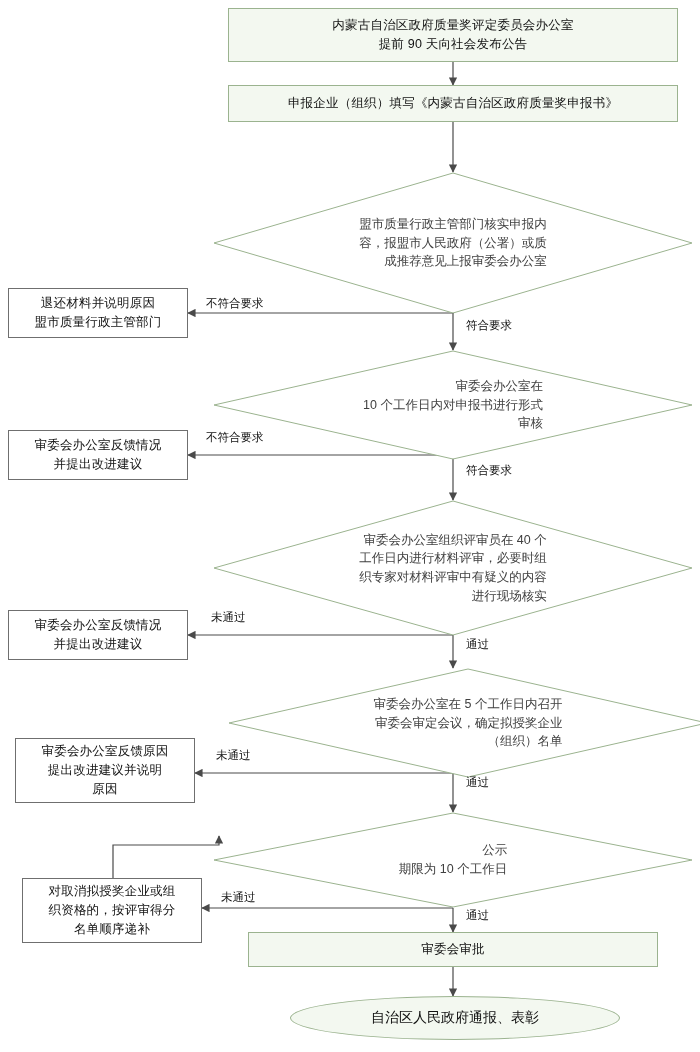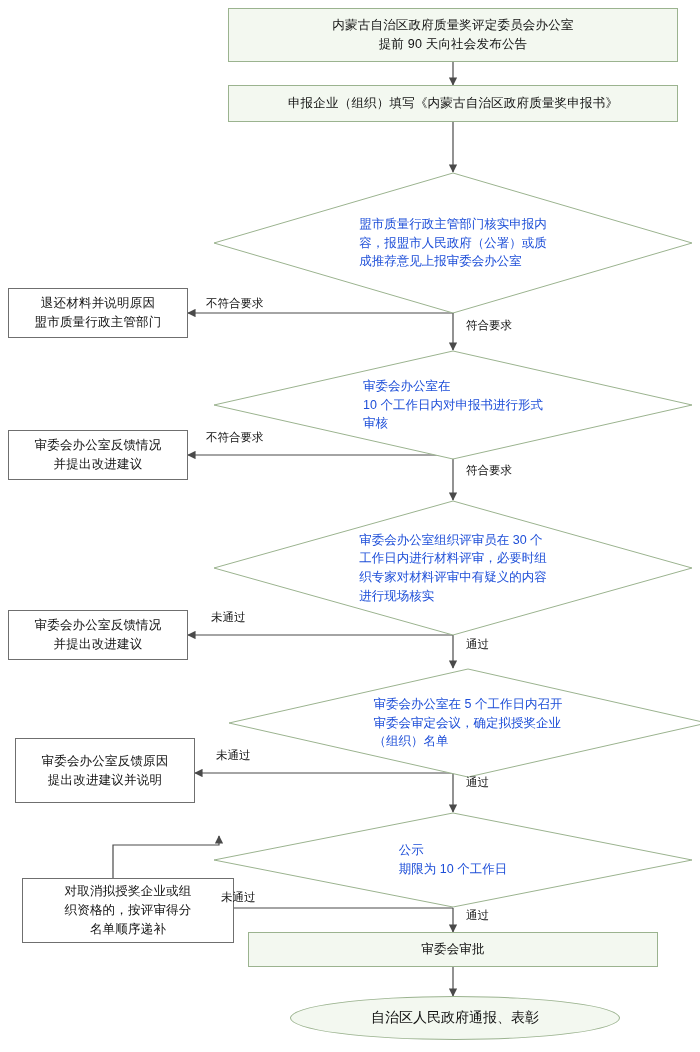--- a/index.html
+++ b/index.html
@@ -53,24 +53,24 @@
   }
   .diamond-label {
     position: absolute;
     left: 0;
     top: 0;
     width: 100%;
     height: 100%;
     display: flex;
     align-items: center;
     justify-content: center;
-    text-align: left;
+    text-align: right;
     font-size: 12.5px;
     line-height: 1.5;
-    color: #1d4ed8;
+    color: #404040;
     box-sizing: border-box;
   }
   .diamond-label span {
     display: block;
     padding: 0 10px;
   }
   .ellipse {
     position: absolute;
   }
   .ellipse .ell-shape {
@@ -206,21 +206,21 @@
       <div>并提出改进建议</div>
     </div>
   </div>
 
   <div class="diamond-wrap" style="left:213px; top:500px; width:480px; height:136px;">
     <svg width="480" height="136">
       <polygon points="240,1 479,68 240,135 1,68" fill="#ffffff" stroke="#9bb38f" stroke-width="1"></polygon>
     </svg>
     <div class="diamond-label">
       <span>
-        <div>审委会办公室组织评审员在 30 个</div>
+        <div>审委会办公室组织评审员在 40 个</div>
         <div>工作日内进行材料评审，必要时组</div>
         <div>织专家对材料评审中有疑义的内容</div>
         <div>进行现场核实</div>
       </span>
     </div>
   </div>
 
   <div class="node rect-plain" style="left:8px; top:610px; width:180px; height:50px;">
     <div class="txt">
       <div>审委会办公室反馈情况</div>
@@ -238,36 +238,37 @@
         <div>审委会审定会议，确定拟授奖企业</div>
         <div>（组织）名单</div>
       </span>
     </div>
   </div>
 
   <div class="node rect-plain" style="left:15px; top:738px; width:180px; height:65px;">
     <div class="txt">
       <div>审委会办公室反馈原因</div>
       <div>提出改进建议并说明</div>
+      <div>原因</div>
     </div>
   </div>
 
   <div class="diamond-wrap" style="left:213px; top:812px; width:480px; height:96px;">
     <svg width="480" height="96">
       <polygon points="240,1 479,48 240,95 1,48" fill="#ffffff" stroke="#9bb38f" stroke-width="1"></polygon>
     </svg>
     <div class="diamond-label">
       <span>
         <div>公示</div>
         <div>期限为 10 个工作日</div>
       </span>
     </div>
   </div>
 
-  <div class="node rect-plain" style="left:22px; top:878px; width:212px; height:65px;">
+  <div class="node rect-plain" style="left:22px; top:878px; width:180px; height:65px;">
     <div class="txt">
       <div>对取消拟授奖企业或组</div>
       <div>织资格的，按评审得分</div>
       <div>名单顺序递补</div>
     </div>
   </div>
 
   <div class="node rect" style="left:248px; top:932px; width:410px; height:35px;">
     <div class="txt">
       <div>审委会审批</div>

